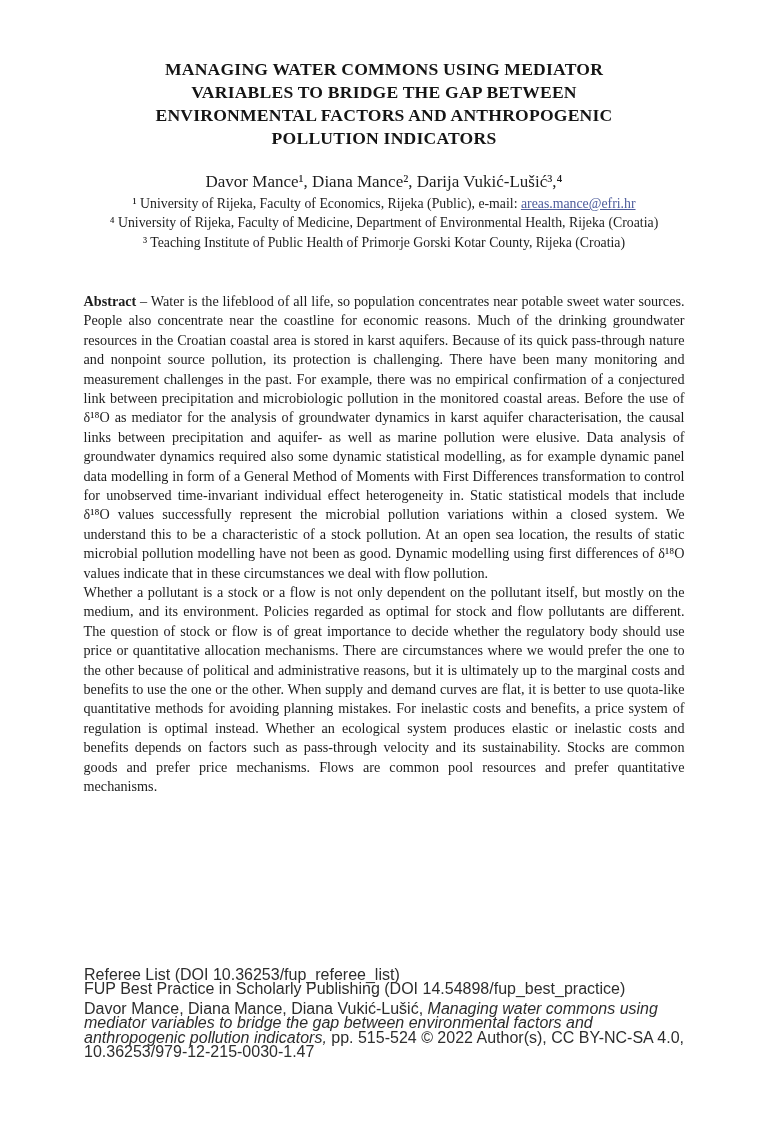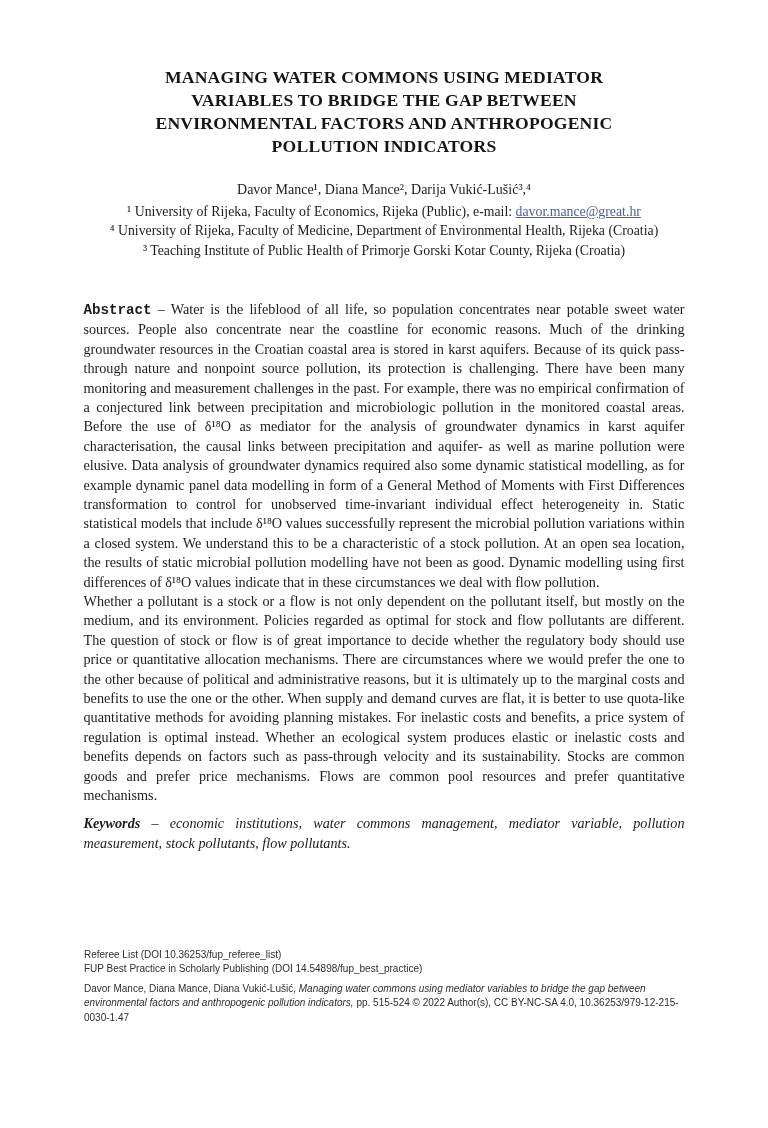--- a/index.html
+++ b/index.html
@@ -9,34 +9,34 @@
     background: #ffffff;
     font-family: "Liberation Serif", "DejaVu Serif", serif;
     color: #1c1c1c;
     position: relative;
     overflow: hidden;
   }
   .page { width: 768px; height: 1128px; position: relative; }
   .content { width: 601px; margin: 0 auto; }
 
   .title {
-    margin: 8px;
+    margin: 0;
     padding-top: 58px;
     font-size: 17.6px;
     line-height: 23px;
     font-weight: 700;
     text-align: center;
     white-space: pre-line;
     letter-spacing: 0.2px;
     color: #151515;
   }
 
   .authors {
     margin-top: 22px;
-    font-size: 14px;
+    font-size: 17px;
     line-height: 20px;
     text-align: center;
   }
 
   .affiliations { margin-top: 2px; }
   .affil {
     font-size: 13.8px;
     line-height: 19.3px;
     text-align: center;
   }
@@ -46,68 +46,67 @@
     cursor: pointer;
   }
 
   .abstract {
     margin: 0;
     font-size: 14.2px;
     line-height: 19.4px;
     text-align: justify;
   }
   .abstract.first { margin-top: 40px; }
-  .abstract-label { font-weight: 700; font-family: Liberation Mono, monospace; }
+  .abstract-label { font-weight: 700; }
 
   .keywords {
     margin: 9px 0 0 0;
     font-size: 14.2px;
     line-height: 19.4px;
     text-align: justify;
     font-style: italic;
   }
   .kw-label { font-weight: 700; }
 
   .footer {
     position: absolute;
     left: 84px;
-    top: 940px;
+    top: 968px;
     width: 606px;
     font-family: "Liberation Sans", "DejaVu Sans", sans-serif;
-    font-size: 10px;
+    font-size: 16px;
     line-height: 14.4px;
     color: #2d2d2d;
   }
   .footer-line { margin: 0; }
   .footer-citation { margin: 5px 0 0 0; }
 </style>
 </head>
 <body>
 
 <div class="page">
   <div class="content">
 
     <h1 class="title">MANAGING WATER COMMONS USING MEDIATOR
 VARIABLES TO BRIDGE THE GAP BETWEEN
 ENVIRONMENTAL FACTORS AND ANTHROPOGENIC
 POLLUTION INDICATORS</h1>
 
     <div class="authors">Davor Mance¹, Diana Mance², Darija Vukić-Lušić³,⁴</div>
 
     <div class="affiliations">
-      <div class="affil"><span>¹ University of Rijeka, Faculty of Economics, Rijeka (Public), e-mail: </span><a class="email" href="#">davor.mance@great.hr</a></div>
+      <div class="affil"><span>¹ University of Rijeka, Faculty of Economics, Rijeka (Public), e-mail: </span><a class="email" href="#">areas.mance@efri.hr</a></div>
       <div class="affil">⁴ University of Rijeka, Faculty of Medicine, Department of Environmental Health, Rijeka (Croatia)</div>
       <div class="affil">³ Teaching Institute of Public Health of Primorje Gorski Kotar County, Rijeka (Croatia)</div>
     </div>
 
     <p class="abstract first"><span class="abstract-label">Abstract</span><span> – Water is the lifeblood of all life, so population concentrates near potable sweet water sources. People also concentrate near the coastline for economic reasons. Much of the drinking groundwater resources in the Croatian coastal area is stored in karst aquifers. Because of its quick pass-through nature and nonpoint source pollution, its protection is challenging. There have been many monitoring and measurement challenges in the past. For example, there was no empirical confirmation of a conjectured link between precipitation and microbiologic pollution in the monitored coastal areas. Before the use of δ¹⁸O as mediator for the analysis of groundwater dynamics in karst aquifer characterisation, the causal links between precipitation and aquifer- as well as marine pollution were elusive. Data analysis of groundwater dynamics required also some dynamic statistical modelling, as for example dynamic panel data modelling in form of a General Method of Moments with First Differences transformation to control for unobserved time-invariant individual effect heterogeneity in. Static statistical models that include δ¹⁸O values successfully represent the microbial pollution variations within a closed system. We understand this to be a characteristic of a stock pollution. At an open sea location, the results of static microbial pollution modelling have not been as good. Dynamic modelling using first differences of δ¹⁸O values indicate that in these circumstances we deal with flow pollution.</span></p>
 
     <p class="abstract">Whether a pollutant is a stock or a flow is not only dependent on the pollutant itself, but mostly on the medium, and its environment. Policies regarded as optimal for stock and flow pollutants are different. The question of stock or flow is of great importance to decide whether the regulatory body should use price or quantitative allocation mechanisms. There are circumstances where we would prefer the one to the other because of political and administrative reasons, but it is ultimately up to the marginal costs and benefits to use the one or the other. When supply and demand curves are flat, it is better to use quota-like quantitative methods for avoiding planning mistakes. For inelastic costs and benefits, a price system of regulation is optimal instead. Whether an ecological system produces elastic or inelastic costs and benefits depends on factors such as pass-through velocity and its sustainability. Stocks are common goods and prefer price mechanisms. Flows are common pool resources and prefer quantitative mechanisms.</p>
 
-    <p class="keywords"><span class="kw-label">Keywords</span><span> – economic institutions, water commons management, mediator variable, pollution measurement, stock pollutants, flow pollutants.</span></p>
 
   </div>
 
   <div class="footer">
     <p class="footer-line">Referee List (DOI 10.36253/fup_referee_list)</p>
     <p class="footer-line">FUP Best Practice in Scholarly Publishing (DOI 14.54898/fup_best_practice)</p>
     <p class="footer-citation"><span>Davor Mance, Diana Mance, Diana Vukić-Lušić, </span><i>Managing water commons using mediator variables to bridge the gap between environmental factors and anthropogenic pollution indicators,</i><span> pp. 515-524 © 2022 Author(s), CC BY-NC-SA 4.0, 10.36253/979-12-215-0030-1.47</span></p>
   </div>
 </div>
 

